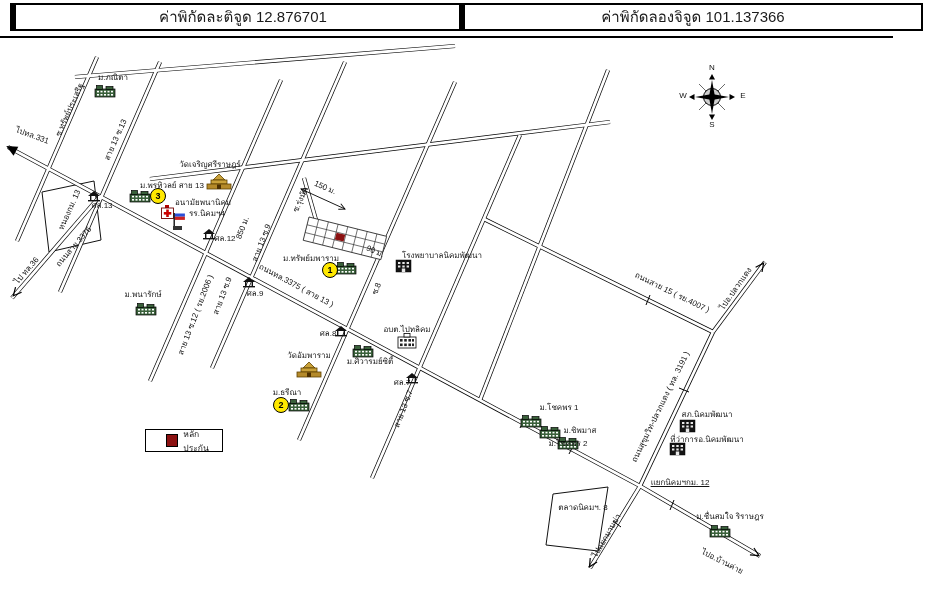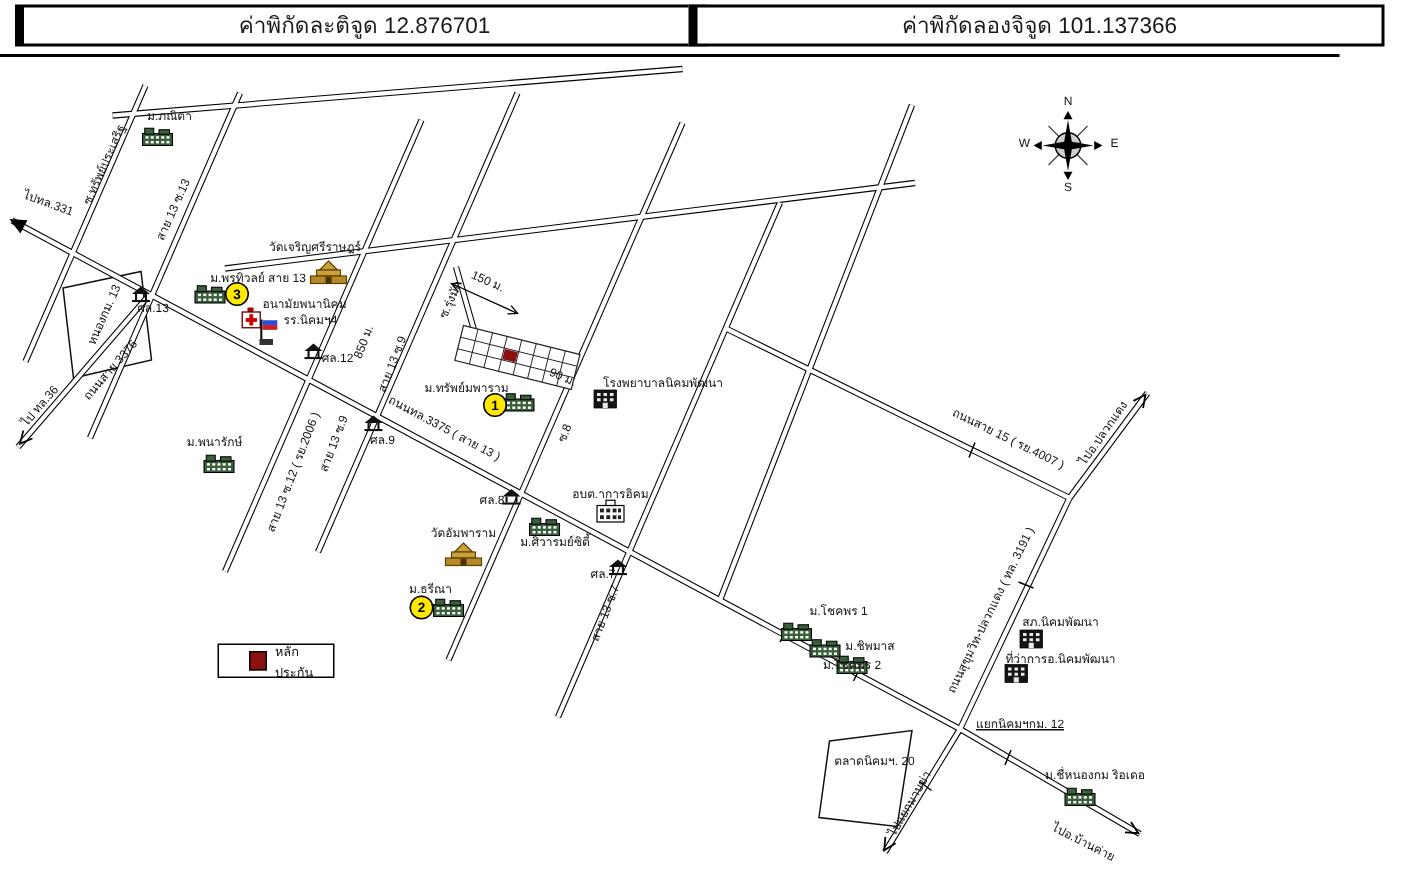--- a/index.html
+++ b/index.html
@@ -434,39 +434,39 @@
       <div class="lbl" style="left: 223px; top: 296px; transform: translate(-50%, -50%) rotate(-69deg);">สาย 13 ซ.9</div>
       <div class="lbl" style="left: 255px; top: 294px; transform: translate(-50%, -50%) rotate(0deg);">ศล.9</div>
       <div class="lbl" style="left: 296px; top: 286px; transform: translate(-50%, -50%) rotate(28deg);">ถนนทล.3375 ( สาย 13 )</div>
       <div class="lbl" style="left: 325px; top: 188px; transform: translate(-50%, -50%) rotate(24deg);">150 ม.</div>
       <div class="lbl" style="left: 301px; top: 200px; transform: translate(-50%, -50%) rotate(-66deg);">ซ.รุ่งมัด</div>
       <div class="lbl" style="left: 375px; top: 252px; transform: translate(-50%, -50%) rotate(24deg);">90 ม.</div>
       <div class="lbl" style="left: 311px; top: 259px; transform: translate(-50%, -50%) rotate(0deg);">ม.ทรัพย์มพาราม</div>
       <div class="lbl" style="left: 442px; top: 256px; transform: translate(-50%, -50%) rotate(0deg);">โรงพยาบาลนิคมพัฒนา</div>
       <div class="lbl" style="left: 328px; top: 334px; transform: translate(-50%, -50%) rotate(0deg);">ศล.8</div>
       <div class="lbl" style="left: 377px; top: 289px; transform: translate(-50%, -50%) rotate(-69deg);">ซ.8</div>
-      <div class="lbl" style="left: 407px; top: 330px; transform: translate(-50%, -50%) rotate(0deg);">อบต.าการอิคม</div>
+      <div class="lbl" style="left: 407px; top: 330px; transform: translate(-50%, -50%) rotate(0deg);">อบต.ไปทลิคม</div>
       <div class="lbl" style="left: 309px; top: 356px; transform: translate(-50%, -50%) rotate(0deg);">วัดอัมพาราม</div>
       <div class="lbl" style="left: 370px; top: 362px; transform: translate(-50%, -50%) rotate(0deg);">ม.ศิวารมย์ซิตี้</div>
       <div class="lbl" style="left: 402px; top: 383px; transform: translate(-50%, -50%) rotate(0deg);">ศล.7</div>
       <div class="lbl" style="left: 404px; top: 409px; transform: translate(-50%, -50%) rotate(-69deg);">สาย 13 ซ.7</div>
       <div class="lbl" style="left: 287px; top: 393px; transform: translate(-50%, -50%) rotate(0deg);">ม.ธรีณา</div>
       <div class="lbl" style="left: 672px; top: 293px; transform: translate(-50%, -50%) rotate(26deg);">ถนนสาย 15 ( รย.4007 )</div>
       <div class="lbl" style="left: 736px; top: 289px; transform: translate(-50%, -50%) rotate(-55deg);">ไปอ.ปลวกแดง</div>
       <div class="lbl" style="left: 661px; top: 407px; transform: translate(-50%, -50%) rotate(-64deg);">ถนนสุขุมวิท-ปลวกแดง ( ทล. 3191 )</div>
       <div class="lbl" style="left: 559px; top: 408px; transform: translate(-50%, -50%) rotate(0deg);">ม.โชคพร 1</div>
       <div class="lbl" style="left: 568px; top: 444px; transform: translate(-50%, -50%) rotate(0deg);">ม.โชคพร 2</div>
       <div class="lbl" style="left: 580px; top: 431px; transform: translate(-50%, -50%) rotate(0deg);">ม.ชิพมาส</div>
       <div class="lbl" style="left: 707px; top: 415px; transform: translate(-50%, -50%) rotate(0deg);">สภ.นิคมพัฒนา</div>
       <div class="lbl" style="left: 707px; top: 440px; transform: translate(-50%, -50%) rotate(0deg);">ที่ว่าการอ.นิคมพัฒนา</div>
       <div class="lbl u" style="left: 680px; top: 483px; transform: translate(-50%, -50%) rotate(0deg);">แยกนิคมฯกม. 12</div>
-      <div class="lbl" style="left: 583px; top: 508px; transform: translate(-50%, -50%) rotate(0deg);">ตลาดนิคมฯ. 20</div>
+      <div class="lbl" style="left: 583px; top: 508px; transform: translate(-50%, -50%) rotate(0deg);">ตลาดนิคมฯ. 8</div>
       <div class="lbl" style="left: 607px; top: 536px; transform: translate(-50%, -50%) rotate(-60deg);">ไปแยกมาบข่า</div>
       <div class="lbl" style="left: 722px; top: 562px; transform: translate(-50%, -50%) rotate(27deg);">ไปอ.บ้านค่าย</div>
-      <div class="lbl" style="left: 730px; top: 517px; transform: translate(-50%, -50%) rotate(0deg);">ม.ชื่หนองกม ริอเดอ</div>
+      <div class="lbl" style="left: 730px; top: 517px; transform: translate(-50%, -50%) rotate(0deg);">ม.ชื่นสมใจ ริราษฎร</div>
       <div class="lbl" style="left: 712px; top: 68px; transform: translate(-50%, -50%) rotate(0deg);">N</div>
       <div class="lbl" style="left: 712px; top: 125px; transform: translate(-50%, -50%) rotate(0deg);">S</div>
       <div class="lbl" style="left: 683px; top: 96px; transform: translate(-50%, -50%) rotate(0deg);">W</div>
       <div class="lbl" style="left: 743px; top: 96px; transform: translate(-50%, -50%) rotate(0deg);">E</div>
       <div class="marker" style="left: 330px; top: 270px;">1</div>
       <div class="marker" style="left: 281px; top: 405px;">2</div>
       <div class="marker" style="left: 158px; top: 196px;">3</div>
     </div>
 
   <div id="legend">

